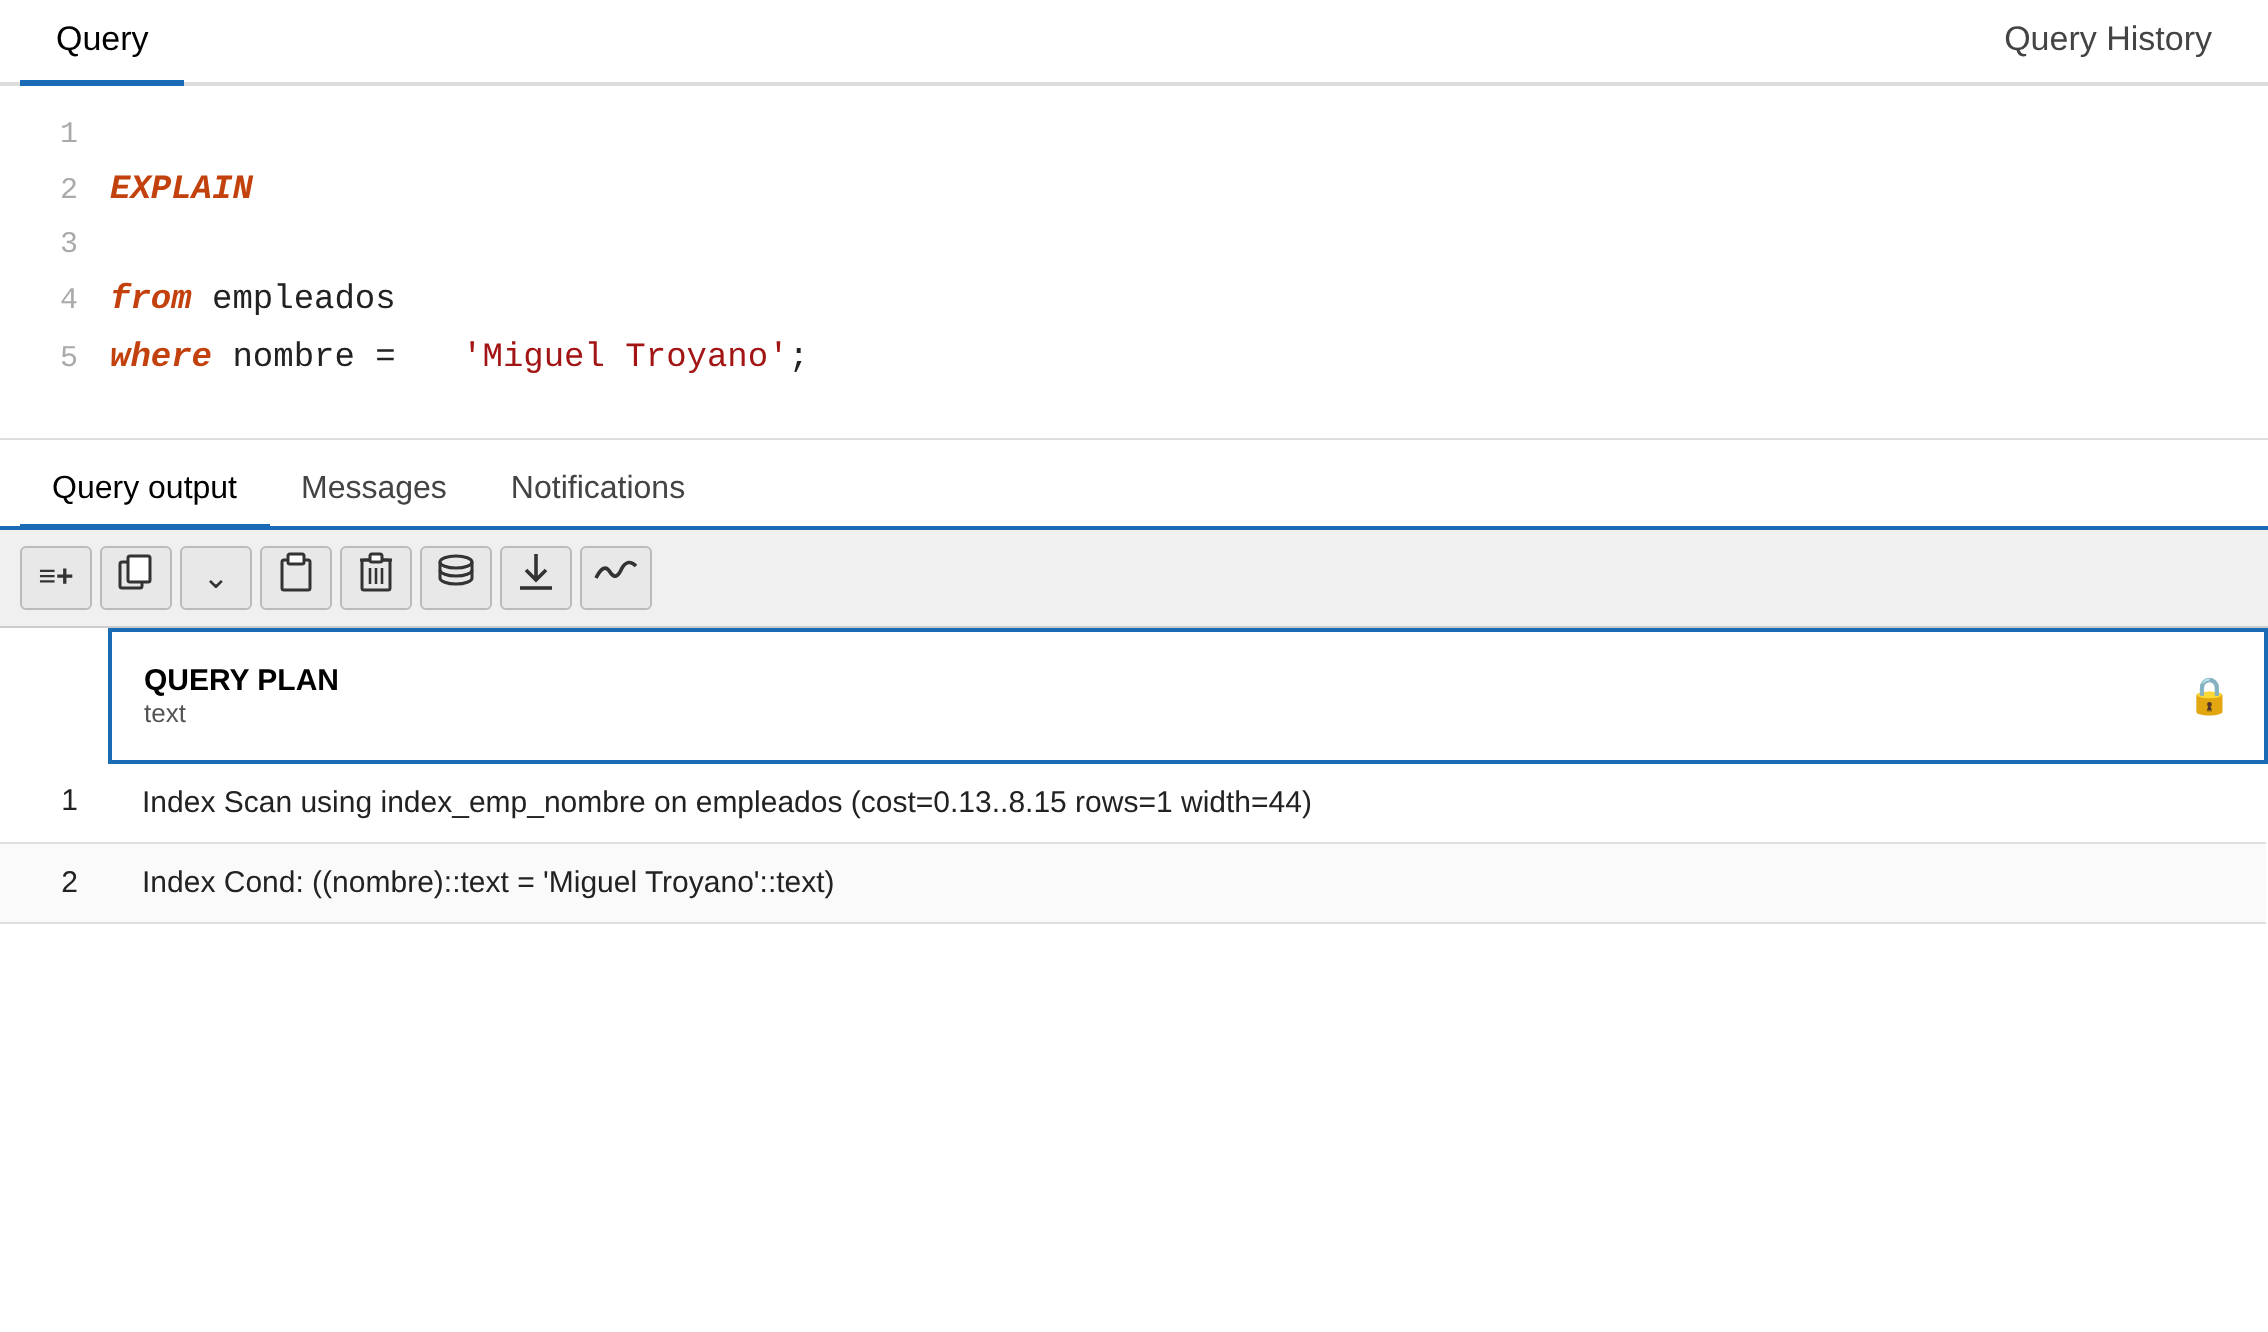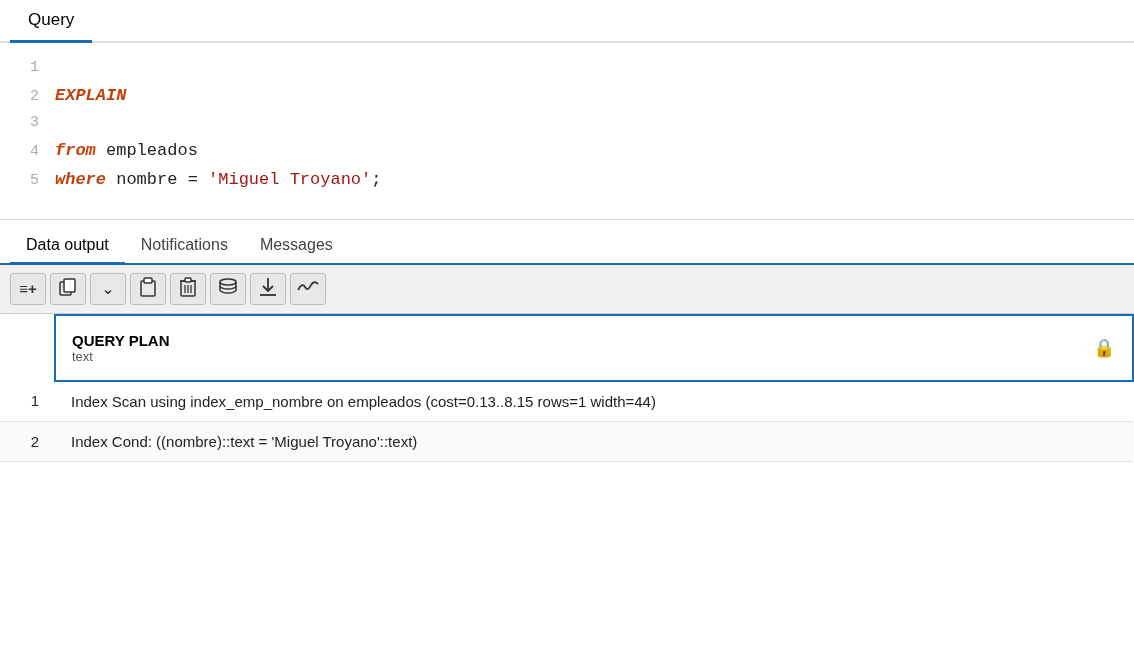--- a/index.html
+++ b/index.html
@@ -53,21 +53,21 @@
       font-size: 15px;
       padding-right: 16px;
       user-select: none;
       flex-shrink: 0;
     }
     .code-content {
       flex: 1;
     }
     .c-comment { color: #c47900; }
     .c-keyword { color: #c2410c; font-weight: bold; font-style: italic; }
-    .c-string { color: #a31515; }
+    .c-string { color: #a31515; margin-left: 23px; }
     .c-plain { color: #222; }
 
     
     .bottom-tabs {
       display: flex;
       border-bottom: 2px solid #1a6bb5;
       padding: 0 10px;
       margin-top: 8px;
     }
     .bottom-tab {
@@ -159,20 +159,23 @@
       background: #fafafa;
     }
   </style>
 </head>
 <body>
 
 <div class="top-tabs">
   <div class="tab active">
     <span>Query</span>
   </div>
+  <div class="tab">
+    <span>Query History</span>
+  </div>
 </div>
 
 <div class="query-editor">
 
   <div class="code-line">
     <span class="line-num">1</span>
   </div>
 
   <div class="code-line">
     <span class="line-num">2</span>
@@ -195,27 +198,27 @@
   <div class="code-line">
     <span class="line-num">5</span>
     <span class="code-content">
       <span class="c-keyword">where</span><span class="c-plain"> nombre = </span><span class="c-string">'Miguel Troyano'</span><span class="c-plain">;</span>
     </span>
   </div>
 </div>
 
 <div class="bottom-tabs">
   <div class="bottom-tab active">
-    <span>Data output</span>
+    <span>Query output</span>
+  </div>
+  <div class="bottom-tab">
+    <span>Messages</span>
   </div>
   <div class="bottom-tab">
     <span>Notifications</span>
-  </div>
-  <div class="bottom-tab">
-    <span>Messages</span>
   </div>
 </div>
 
 <div class="toolbar">
   <div class="toolbar-btn" title="Add column">
     <span style="font-size:15px; font-weight:bold;">≡+</span>
   </div>
   <div class="toolbar-btn" title="Copy">
     <span>
       <svg width="18" height="18" viewBox="0 0 18 18" fill="none" xmlns="http://www.w3.org/2000/svg">

